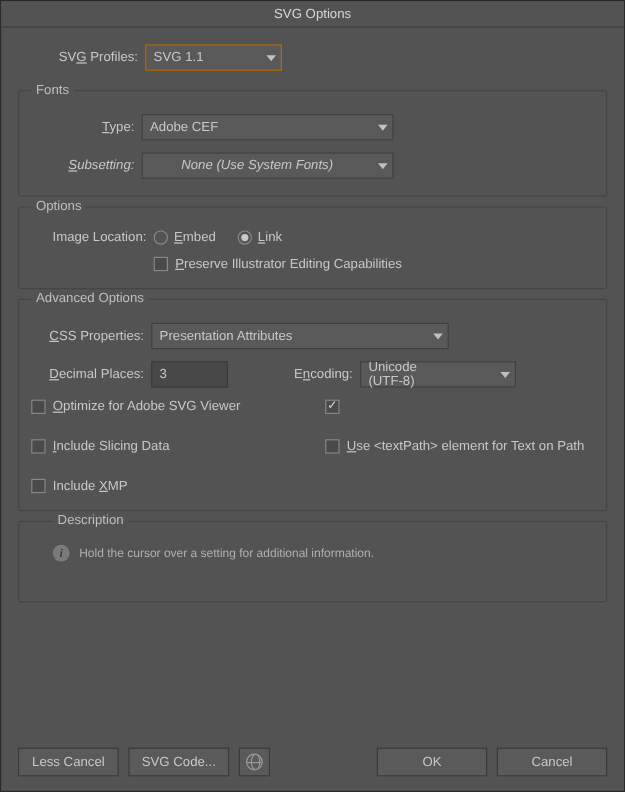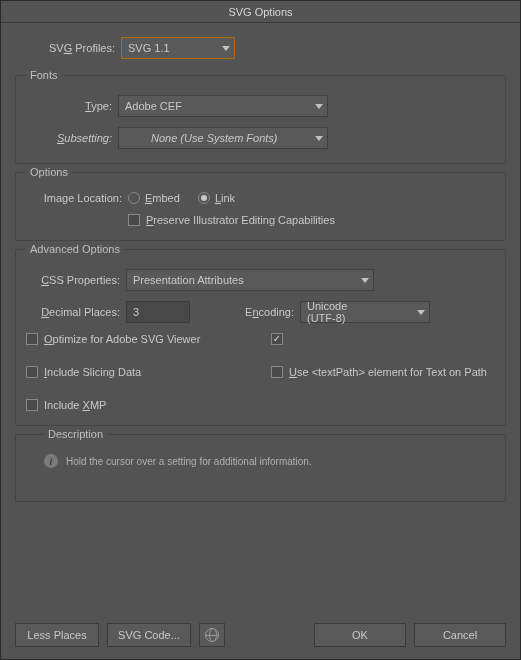--- a/index.html
+++ b/index.html
@@ -140,21 +140,21 @@
       <legend>Description</legend>
       <div style="display:flex;align-items:center;">
         <span class="info-icon">i</span>
         <span class="desc-text">Hold the cursor over a setting for additional information.</span>
       </div>
     </fieldset>
 
   </div>
 
   <div class="buttonbar">
-    <div class="btn">Less Places</div>
+    <div class="btn">Less Cancel</div>
     <div class="btn">SVG Code...</div>
     <div class="btn icon">
       <span class="globe"></span>
     </div>
     <div class="spacer"></div>
     <div class="btn" style="min-width:92px;">OK</div>
     <div class="btn" style="min-width:92px;margin-right:0;">Cancel</div>
   </div>
 </div>
 

